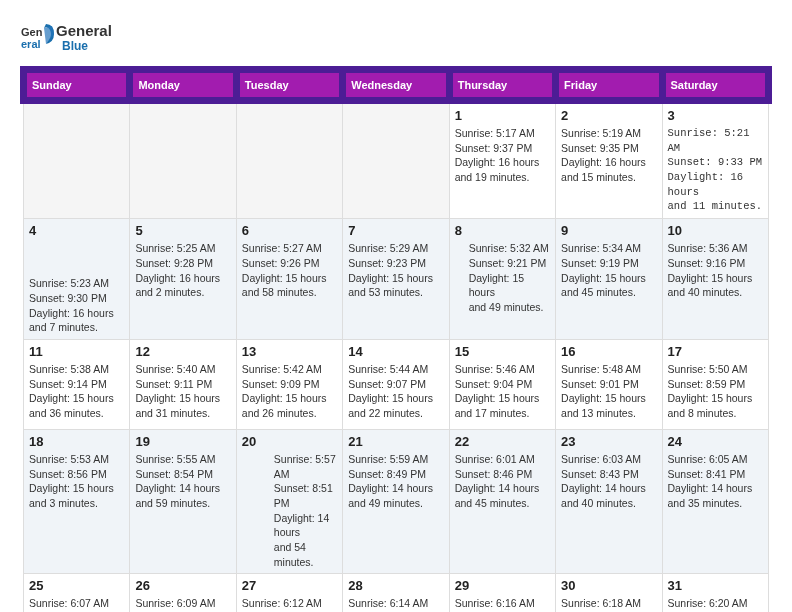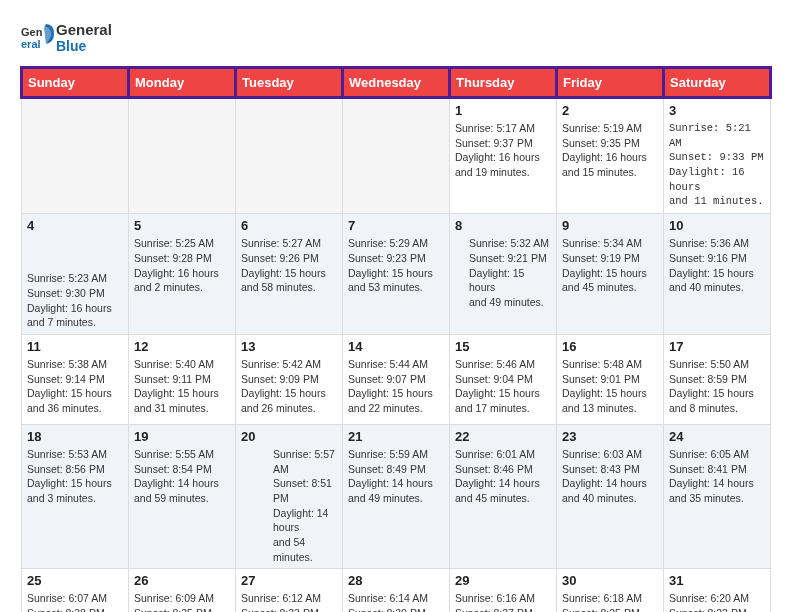--- a/index.html
+++ b/index.html
@@ -31,26 +31,26 @@
     .location {
       font-size: 16px;
       color: #555;
     }
     table {
       width: 100%;
       border-collapse: collapse;
       table-layout: fixed;
     }
     th {
-      background-color: #ef4444;
+      background-color: #a21caf;
       color: #fff;
       text-align: left;
       padding: 6px 5px;
-      font-size: 13px;
-      border: 3px solid #4c1d95;
+      font-size: 11px;
+      border: 7px solid #4c1d95;
     }
     td {
       vertical-align: top;
       border: 1px solid #ddd;
       padding: 4px 5px;
       font-size: 11px;
       color: #333;
       height: 90px;
       background: #fff;
     }
@@ -79,21 +79,21 @@
   <div class="logo">
   <div style="display:flex;align-items:center;">
     <svg width="36" height="36" viewBox="0 0 36 36">
       <text x="1" y="16" font-size="11" font-weight="bold" fill="#333" font-family="Arial">Gen</text>
       <text x="1" y="28" font-size="11" font-weight="bold" fill="#1a6fad" font-family="Arial">eral</text>
       <path d="M26 4 Q34 4 34 14 Q34 22 26 24 L30 18 Q32 14 30 10 Q28 6 24 8 Z" fill="#1a6fad"></path>
       <path d="M24 8 L32 6 L34 14 L26 24 Z" fill="#2575bb" opacity="0.7"></path>
     </svg>
     <div>
       <div style="font-size:15px;font-weight:bold;color:#333;line-height:1.1;">General</div>
-      <div style="font-size:14px;font-weight:bold;color:#1a6fad;line-height:1.1;">Blue</div>
+      <div style="font-size:12px;font-weight:bold;color:#1a6fad;line-height:1.1;margin-left:6px;">Blue</div>
     </div>
   </div>
 </div>
   <div class="title-block">
     <div class="month-year"></div>
     <div class="location"></div>
   </div>
 </div>
 
 <table>

